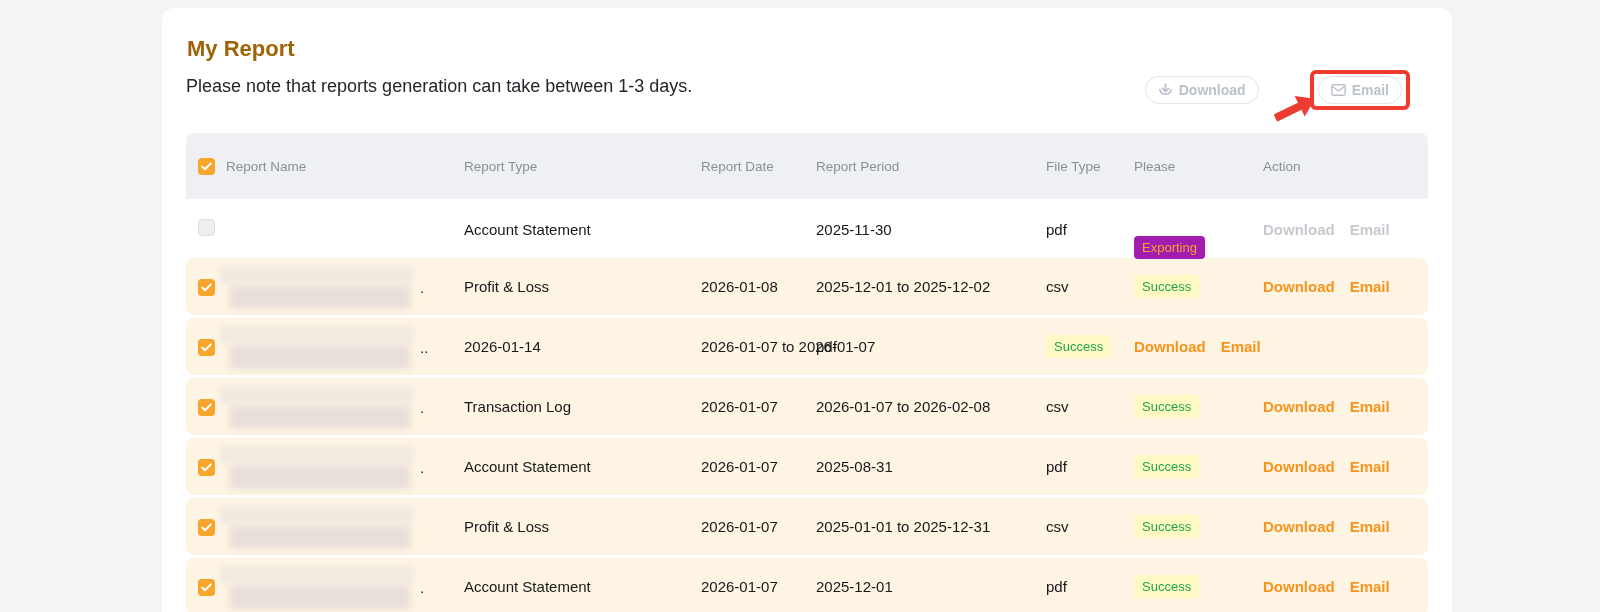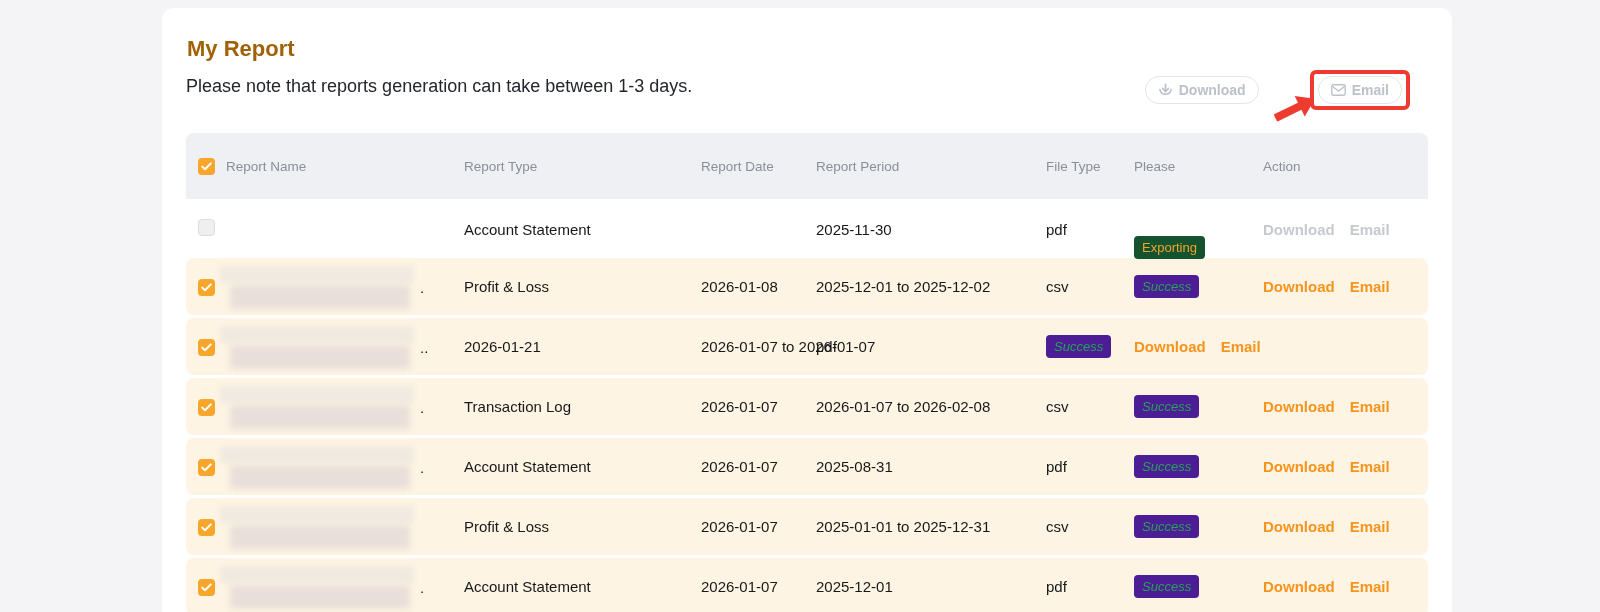--- a/index.html
+++ b/index.html
@@ -36,22 +36,22 @@
   .checkbox.checked{background:#f7a62b;}
   .checkbox.unchecked{background:#efefef;border:1px solid #ddddde;}
 
   .name{position:relative;height:100%;}
   .blob{position:absolute;border-radius:2px;}
   .b1{left:-6px;top:8px;width:194px;height:17px;background:#f1eae0;filter:blur(2px);}
   .b2{left:4px;top:27px;width:180px;height:24px;background:#e9dfda;filter:blur(3px);}
   .suffix{position:absolute;left:194px;top:50%;transform:translateY(-50%);color:#17181a;}
 
   .badge{display:inline-block;padding:4px 8px;border-radius:4px;font-size:13px;line-height:15px;}
-  .badge.success{background:#4c1d95;color:#23a452;font-style:italic;}
-  .badge.exporting{background:#14532d;color:#f2a32c;margin-top:37px;}
+  .badge.success{background:#fef9c3;color:#23a452;}
+  .badge.exporting{background:#a21caf;color:#f2a32c;margin-top:37px;}
 
   .actions{display:flex;gap:15px;font-weight:700;color:#f7941e;}
   .actions .lnk{cursor:pointer;}
   .actions.disabled{color:#c6c9ce;}
 </style>
 </head>
 <body>
 
 <div class="card">
   <h1 class="title">My Report</h1>
@@ -146,21 +146,21 @@
       <div class="cell cb"><span class="checkbox checked">
         <svg width="11" height="9" viewBox="0 0 11 9" fill="none" stroke="#fff" stroke-width="2" stroke-linecap="round" stroke-linejoin="round">
               <path d="M1.2 4.6 L4 7.3 L9.8 1.4"></path>
             </svg>
       </span></div>
       <div class="cell name">
         <span class="blob b1"></span>
         <span class="blob b2"></span>
         <span class="suffix">..</span>
       </div>
-      <div class="cell">2026-01-21</div>
+      <div class="cell">2026-01-14</div>
       <div class="cell">2026-01-07 to 2026-01-07</div>
       <div class="cell">pdf</div>
       <div class="cell"><span class="badge success">Success</span></div>
       <div class="cell actions">
         <span class="lnk">Download</span>
         <span class="lnk">Email</span>
       </div>
     </div>
 
     <div class="grid row selected">

